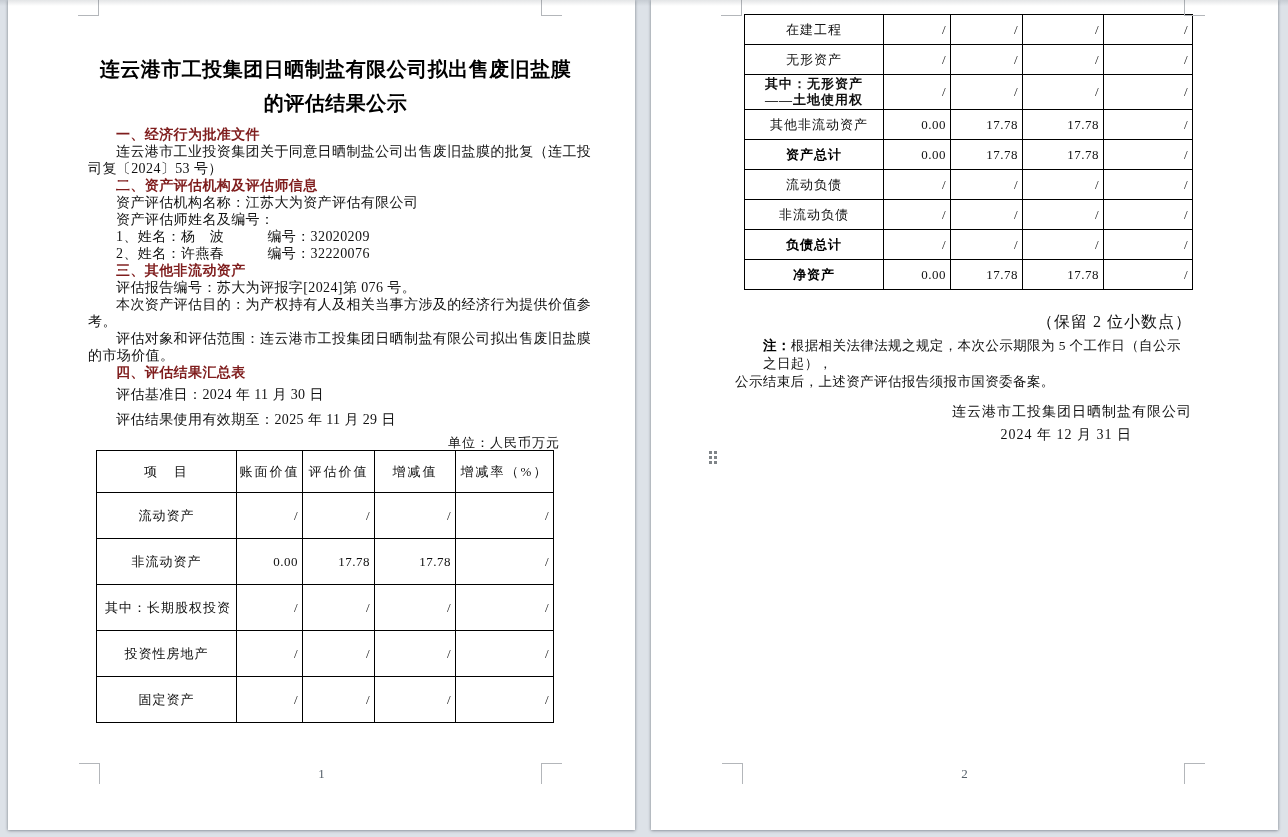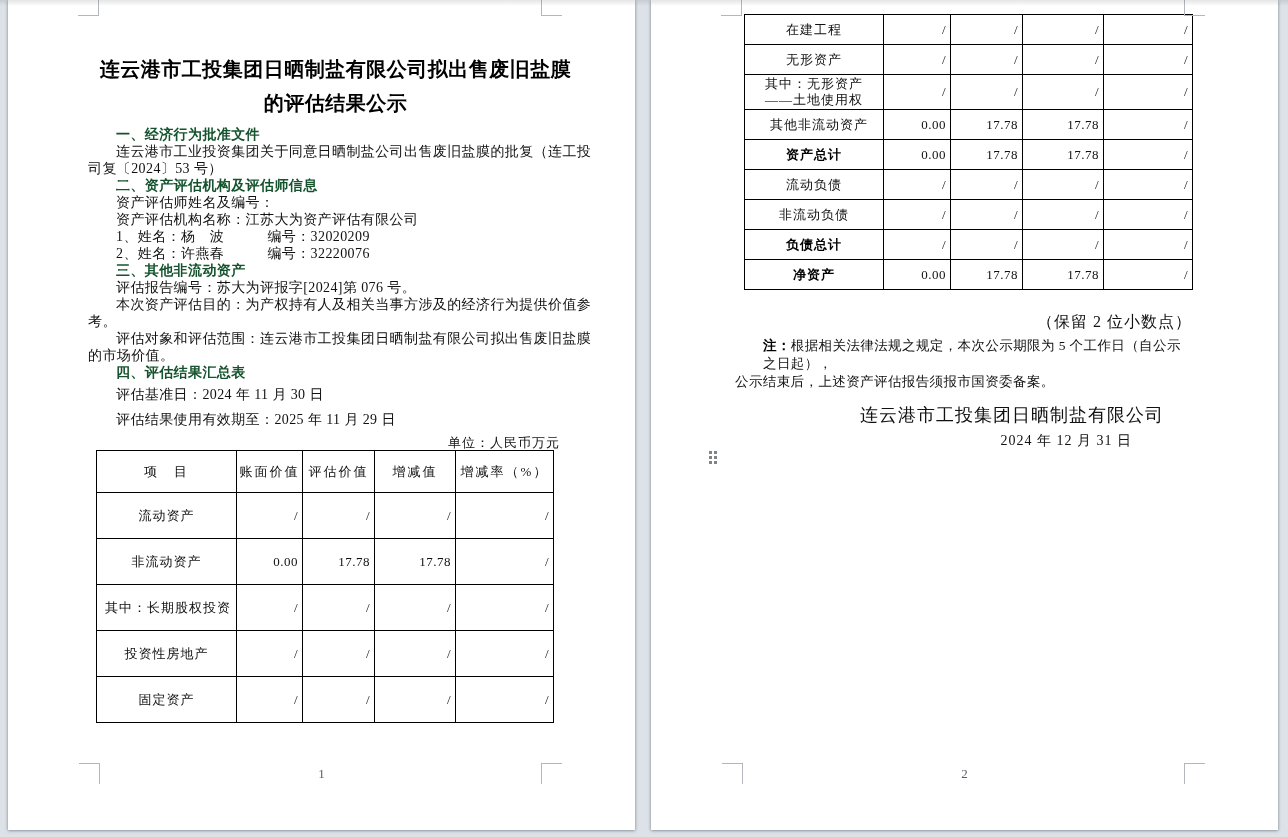--- a/index.html
+++ b/index.html
@@ -26,46 +26,46 @@
   .crop-tl{left:70px;top:0;width:20px;height:15px;border-right:1px solid #b3b6ba;border-bottom:1px solid #b3b6ba;}
   .crop-tr{left:533px;top:0;width:20px;height:15px;border-left:1px solid #b3b6ba;border-bottom:1px solid #b3b6ba;}
   .crop-bl{left:71px;top:763px;width:20px;height:20px;border-right:1px solid #b3b6ba;border-top:1px solid #b3b6ba;}
   .crop-br{left:533px;top:763px;width:20px;height:20px;border-left:1px solid #b3b6ba;border-top:1px solid #b3b6ba;}
 
   .title{margin-top:52px;text-align:center;font-weight:bold;font-size:20px;line-height:34px;color:#000;letter-spacing:.5px;padding-left:28px;}
 
   .bodytext{margin:6px 70px 0 80px;font-size:14px;line-height:17px;letter-spacing:.4px;}
   .line{white-space:pre;}
   .line.indent{padding-left:28px;}
-  .line.bold{font-weight:bold;color:#14532d;}
+  .line.bold{font-weight:bold;color:#7f1d1d;}
   .line.sp1{margin-top:5px;}
   .line.sp2{margin-top:8px;}
 
   .unit-note{margin:8px 75px 0 0;text-align:right;font-size:13px;line-height:14px;letter-spacing:1px;}
 
   table{border-collapse:collapse;table-layout:fixed;}
   td,th{border:1.5px solid #000;font-size:13px;overflow:hidden;}
   th{font-weight:normal;letter-spacing:2px;margin-top:12px;}
   td.lab{text-align:center;letter-spacing:1px;}
   td.lab.left{text-align:left;padding-left:8px;}
   td.lab.right{text-align:right;padding-right:15px;}
   td.lab.b{font-weight:bold;color:#000;}
   td.num{text-align:right;padding-right:4px;letter-spacing:.5px;}
   .t1{margin:0 0 0 88px;width:457px;}
   .t1 tr.hd{height:42px;}
   .t1 tr.dr{height:46px;}
   .t2{margin:14px 0 0 93px;width:448px;}
   .t2 tr{height:30px;}
-  .lab2{display:block;line-height:16px;}
+  .lab2{display:block;line-height:16px;font-weight:bold;}
 
   .decimal-note{margin:22px 86px 0 0;text-align:right;font-size:16px;letter-spacing:1px;}
   .note{margin:4px 84px 0 84px;font-size:13.5px;line-height:18px;letter-spacing:.4px;}
   .note .ind{padding-left:28px;}
   .note b{color:#000;}
-  .signature{margin:12px 114px 0 0;text-align:right;font-size:18px;letter-spacing:1px;font-family:Liberation Mono, monospace;}
+  .signature{margin:12px 86px 0 0;text-align:right;font-size:14px;letter-spacing:1px;font-family:Liberation Mono, monospace;}
   .sign-date{margin:5px 146px 0 0;text-align:right;font-size:14px;letter-spacing:1px;}
 
   .drag-handle{
     position:absolute;left:58px;top:451px;width:13px;height:16px;cursor:move;
     display:grid;grid-template-columns:repeat(2,4px);grid-auto-rows:4px;gap:1px;
   }
   .drag-handle .dot{width:3px;height:3px;background:#7f8488;}
 
   .pagenum{position:absolute;top:766px;left:0;width:100%;text-align:center;font-size:13px;color:#56606a;}
 </style>
@@ -83,22 +83,22 @@
     <div class="title">
       <div>连云港市工投集团日晒制盐有限公司拟出售废旧盐膜</div>
       <div>的评估结果公示</div>
     </div>
 
     <div class="bodytext">
       <div class="line indent bold">一、经济行为批准文件</div>
       <div class="line indent">连云港市工业投资集团关于同意日晒制盐公司出售废旧盐膜的批复（连工投</div>
       <div class="line">司复〔2024〕53 号）</div>
       <div class="line indent bold">二、资产评估机构及评估师信息</div>
+      <div class="line indent">资产评估机构名称：江苏大为资产评估有限公司</div>
       <div class="line indent">资产评估师姓名及编号：</div>
-      <div class="line indent">资产评估机构名称：江苏大为资产评估有限公司</div>
       <div class="line indent">1、姓名：杨　波　　　编号：32020209</div>
       <div class="line indent">2、姓名：许燕春　　　编号：32220076</div>
       <div class="line indent bold">三、其他非流动资产</div>
       <div class="line indent">评估报告编号：苏大为评报字[2024]第 076 号。</div>
       <div class="line indent">本次资产评估目的：为产权持有人及相关当事方涉及的经济行为提供价值参</div>
       <div class="line">考。</div>
       <div class="line indent">评估对象和评估范围：连云港市工投集团日晒制盐有限公司拟出售废旧盐膜</div>
       <div class="line">的市场价值。</div>
       <div class="line indent bold">四、评估结果汇总表</div>
       <div class="line indent sp1">评估基准日：2024 年 11 月 30 日</div>

